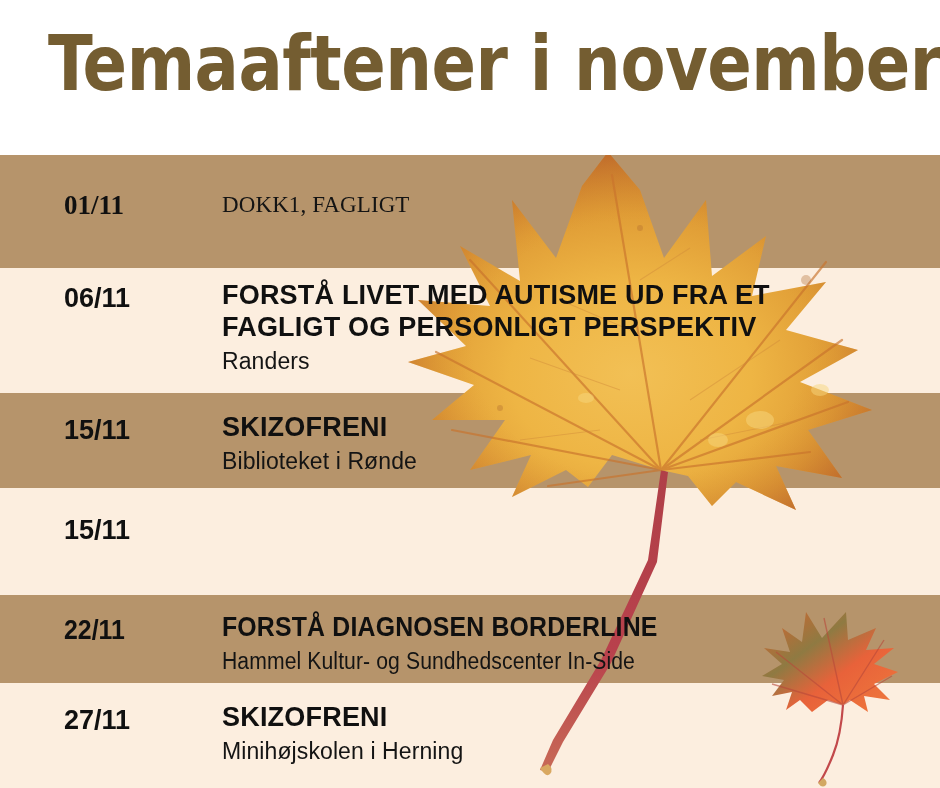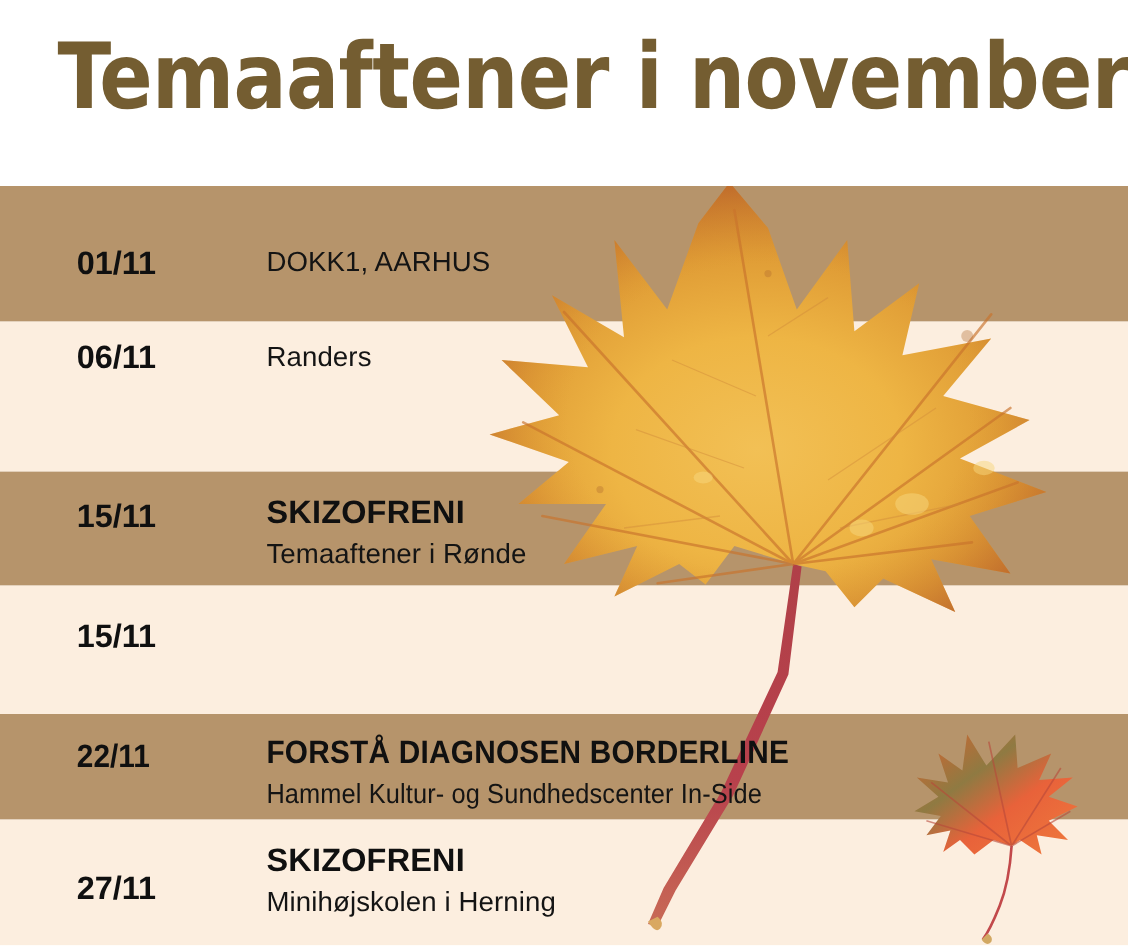--- a/index.html
+++ b/index.html
@@ -236,56 +236,58 @@
       <path d="M818 783 q4 6 8 2 q2 -4 -3 -7 z" fill="#d2a862"></path>
     </g>
   </svg>
 
   <div class="header">
     <div class="header-title">Temaaftener i november</div>
   </div>
 
   <div class="text-layer">
 
-    <div class="entry" style="top:171px; height:113px;">
+    <div class="entry" style="top:157px; height:113px;font-family:Liberation Serif, serif;">
       <div class="entry-date" style="top:33px;">01/11</div>
       <div class="entry-body" style="top:30px;">
-        <div class="entry-venue">DOKK1, AARHUS</div>
+        <div class="entry-venue">DOKK1, FAGLIGT</div>
       </div>
     </div>
 
     <div class="entry" style="top:260px; height:125px;">
       <div class="entry-date" style="top:23px;">06/11</div>
       <div class="entry-body" style="top:20px;">
+        <div class="entry-title">FORSTÅ LIVET MED AUTISME UD FRA ET
+FAGLIGT OG PERSONLIGT PERSPEKTIV</div>
         <div class="entry-venue">Randers</div>
       </div>
     </div>
 
     <div class="entry" style="top:393px; height:95px;">
       <div class="entry-date" style="top:22px;">15/11</div>
       <div class="entry-body" style="top:19px;">
         <div class="entry-title">SKIZOFRENI</div>
-        <div class="entry-venue">Temaaftener i Rønde</div>
+        <div class="entry-venue">Biblioteket i Rønde</div>
       </div>
     </div>
 
     <div class="entry" style="top:488px; height:107px;">
       <div class="entry-date" style="top:27px;">15/11</div>
     </div>
 
     <div class="entry narrow" style="top:595px; height:113px;">
       <div class="entry-date" style="top:20px;">22/11</div>
       <div class="entry-body" style="top:17px;">
         <div class="entry-title">FORSTÅ DIAGNOSEN BORDERLINE</div>
         <div class="entry-venue">Hammel Kultur- og Sundhedscenter In-Side</div>
       </div>
     </div>
 
     <div class="entry" style="top:683px; height:105px;">
-      <div class="entry-date" style="top:22px;margin-top:20px;">27/11</div>
+      <div class="entry-date" style="top:22px;">27/11</div>
       <div class="entry-body" style="top:19px;">
         <div class="entry-title">SKIZOFRENI</div>
         <div class="entry-venue">Minihøjskolen i Herning</div>
       </div>
     </div>
 
   </div>
 </div>
 
 </body></html>

